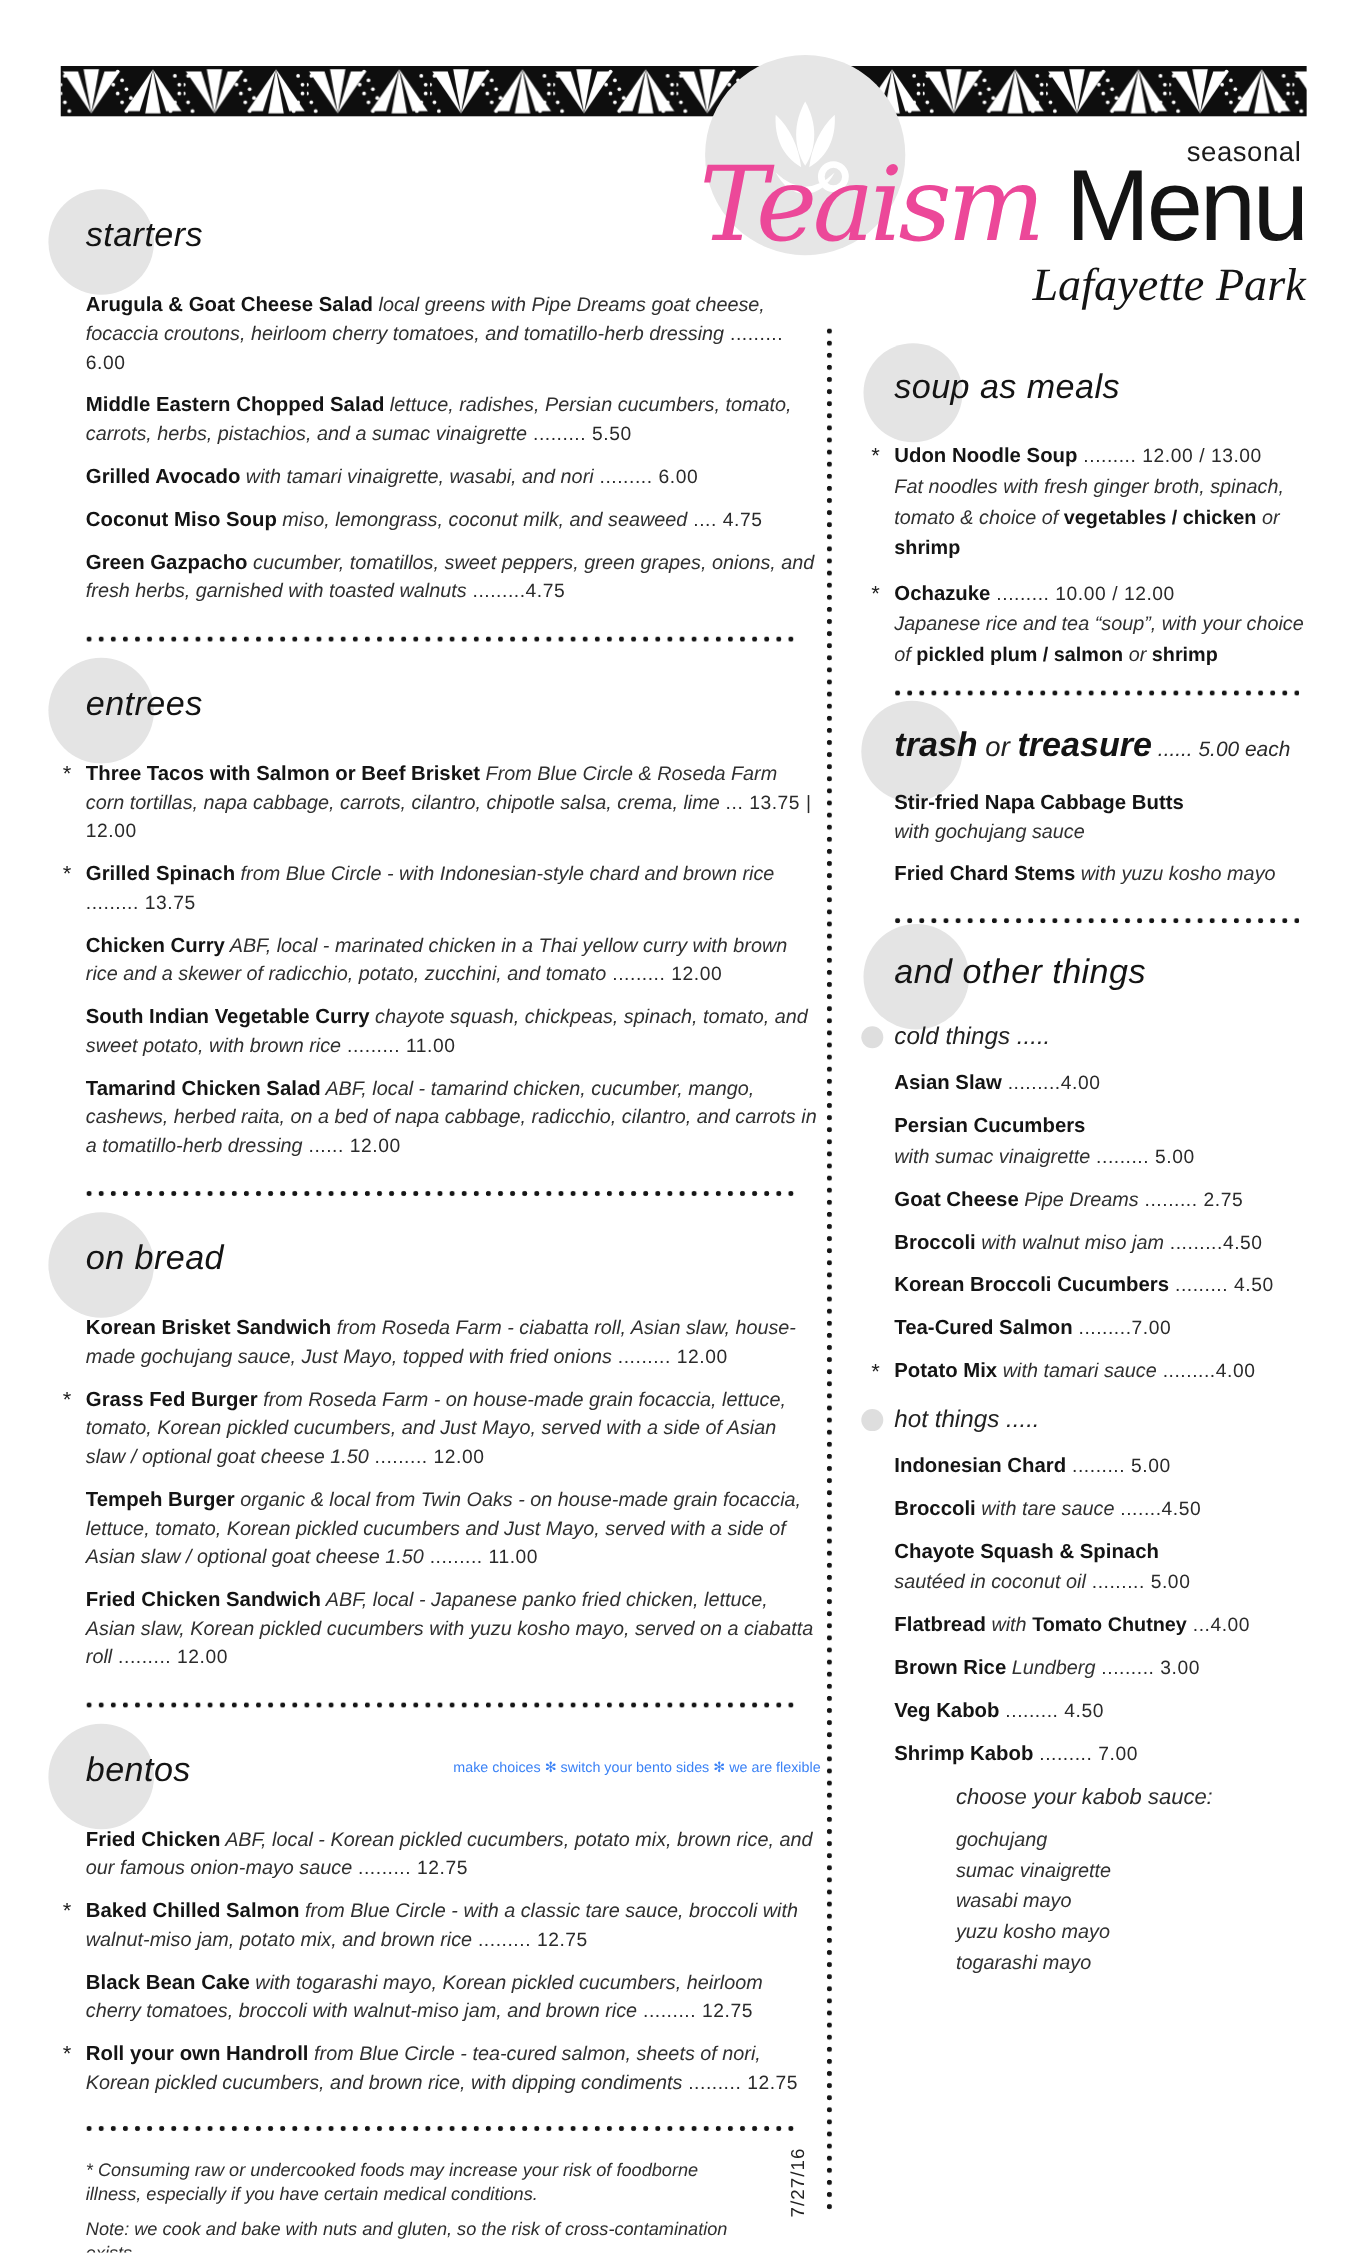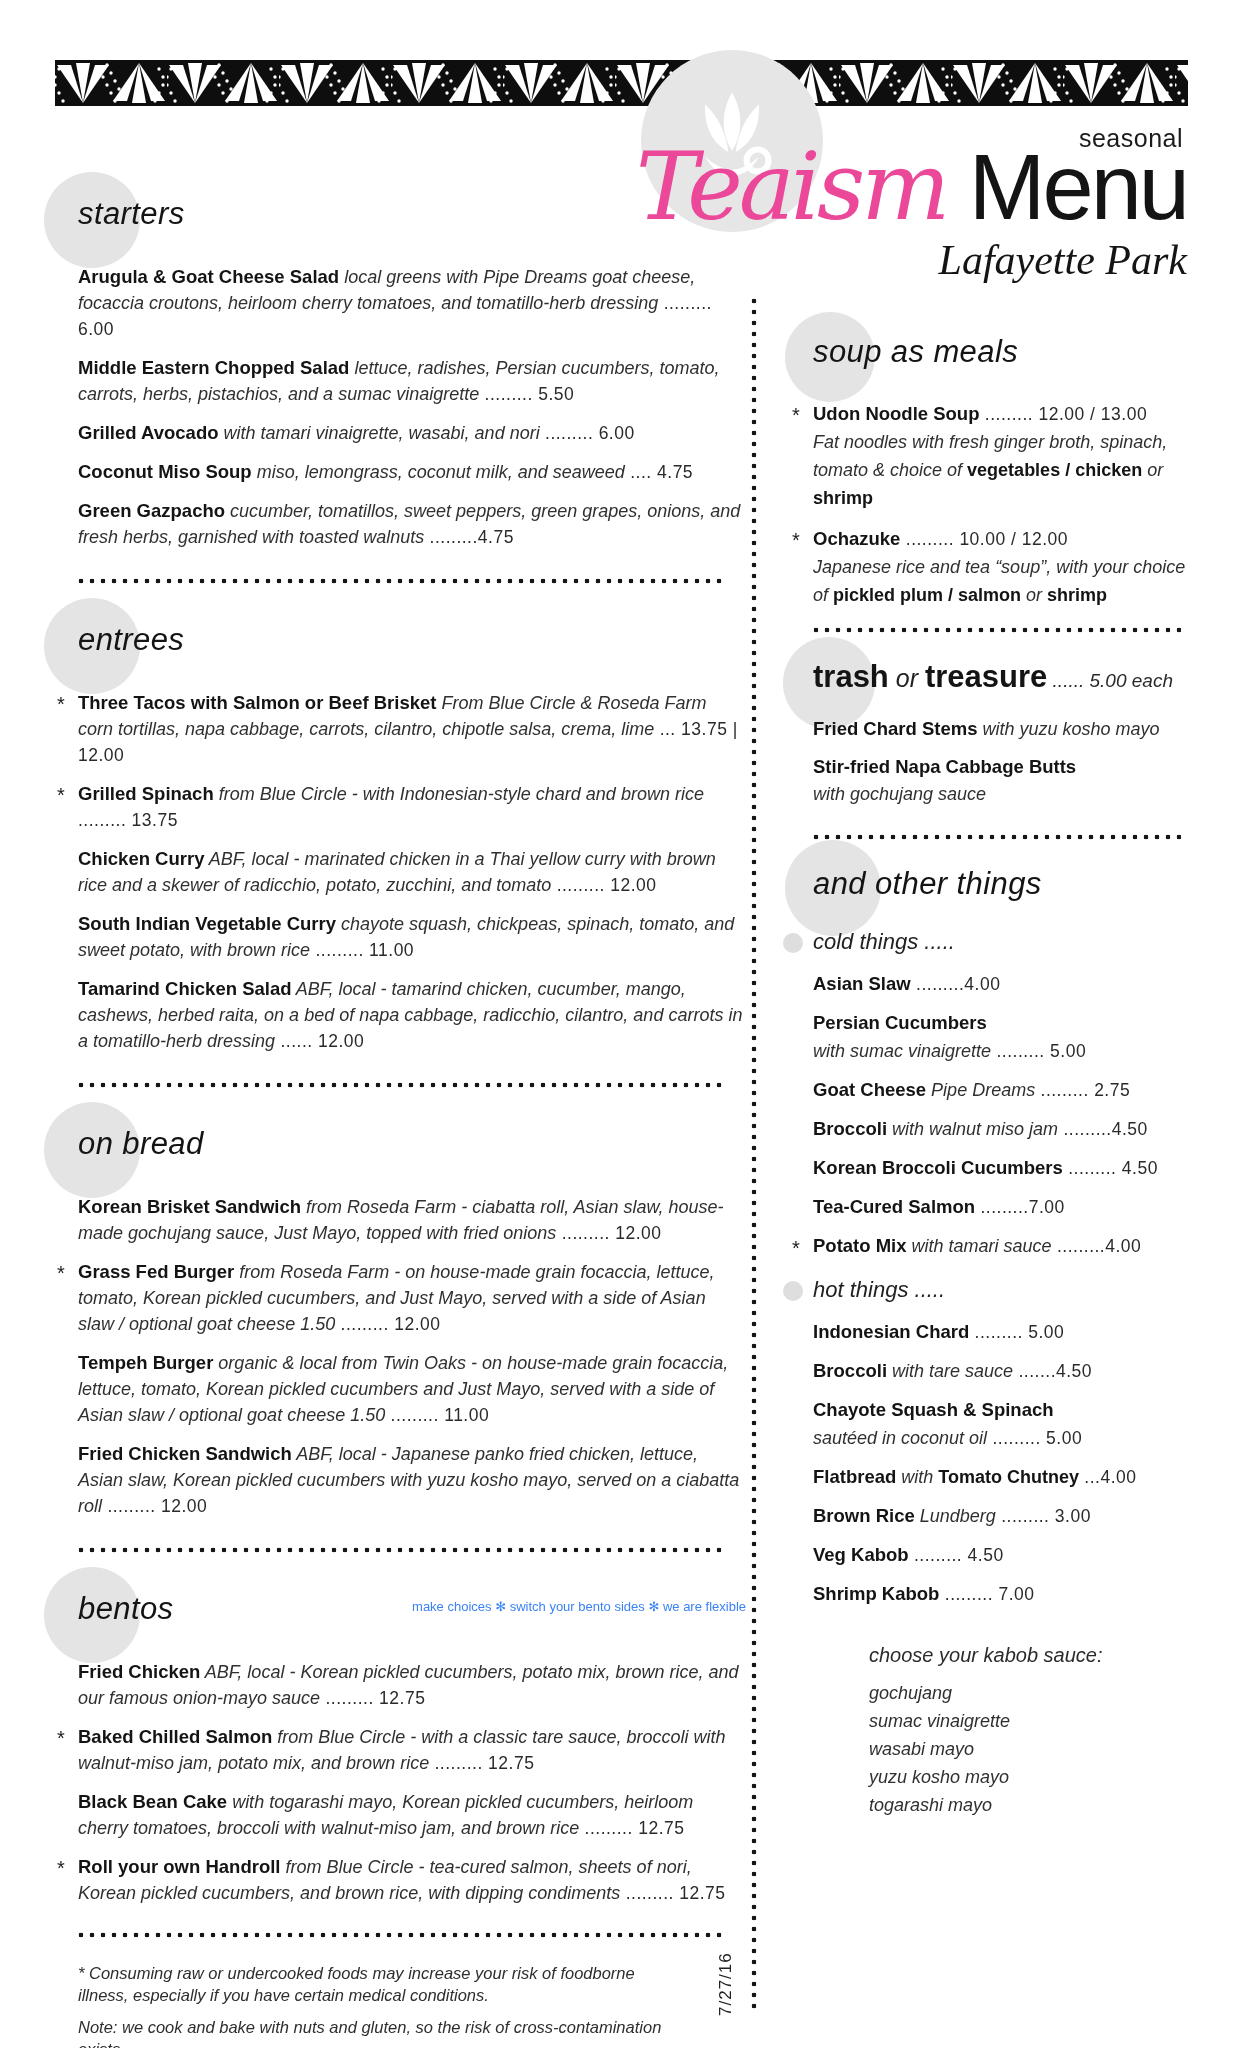--- a/index.html
+++ b/index.html
@@ -38,28 +38,28 @@
   
   .dots { height:6px; background-image:radial-gradient(circle at 3px 3px, #161616 2.1px, transparent 2.6px); background-size:11px 6px; background-repeat:repeat-x; }
   .col-left .dots { margin:28px 0 38px 0; width:645px; }
   .col-right .dots { margin:18px 0 26px 0; width:368px; }
   .vdots { position:absolute; left:751px; top:298px; width:6px; height:1712px; z-index:1;
     background-image:radial-gradient(circle at 3px 3px, #161616 2.1px, transparent 2.6px); background-size:6px 11px; background-repeat:repeat-y; }
   
   .col-right .item { line-height:27px; }
   .trash-head { position:relative; height:42px; margin-bottom:14px; }
   .trash-head .head-circle { left:-30px; top:-22px; width:92px; height:92px; }
-  .trash-bold { position:relative; z-index:1; font-size:31px; font-weight:bold; color:#141414; }
+  .trash-bold { position:relative; z-index:1; font-size:31px; font-style:italic; font-weight:bold; color:#141414; }
   .trash-mid { position:relative; z-index:1; font-size:25px; font-style:italic; color:#222; }
   .trash-price { position:relative; z-index:1; font-size:19px; font-style:italic; color:#2a2a2a; }
   .trash-intro { text-align:center; font-style:italic; font-size:17.5px; line-height:23px; color:#2e2e2e; margin:0 30px 14px 0; }
   .sub-label { position:relative; font-style:italic; font-size:22px; color:#222; margin:0 0 14px 0; line-height:28px; }
   .sub-dot { position:absolute; left:-30px; top:5px; width:20px; height:20px; border-radius:50%; background:#dedede; }
   .cold-list .item, .hot-list .item { margin-bottom:11px; line-height:28px; }
-  .kabob-block { margin-top:36px; padding-left:56px; }
+  .kabob-block { margin-top:15px; padding-left:56px; }
   .kabob-label { font-style:italic; font-size:20px; color:#2b2b2b; margin:0 0 12px 0; }
   .kabob-list .item { margin:0; line-height:27px; }
   
   .footnotes { margin-top:24px; width:610px; }
   .footnote { font-style:italic; font-size:16.5px; line-height:22px; color:#2e2e2e; margin:0 0 10px 0; }
   .date-stamp { position:absolute; left:716px; top:1924px; height:92px; writing-mode:vertical-rl; transform:rotate(180deg); font-size:17px; letter-spacing:1px; color:#222; z-index:2; }
 </style>
 </head>
 <body>
 
@@ -218,22 +218,22 @@
 
     <div class="dots"></div>
 
     <section>
       <div class="trash-head">
         <span class="head-circle"></span>
         <span class="trash-bold">trash</span><span class="trash-mid"> or </span><span class="trash-bold">treasure</span><span class="trash-price"> ...... 5.00 each</span>
       </div>
       <div class="items">
 
-      <p class="item" style="margin-bottom:10px;"><span><span class="seg-n">Fried Chard Stems</span><span class="seg-d"> with yuzu kosho mayo</span></span></p>
-          <p class="item" style="margin-bottom:10px;"><span><span class="seg-n">Stir-fried Napa Cabbage Butts</span><br><span class="seg-d">with gochujang sauce</span></span></p>
+      <p class="item" style="margin-bottom:10px;"><span><span class="seg-n">Stir-fried Napa Cabbage Butts</span><br><span class="seg-d">with gochujang sauce</span></span></p>
+          <p class="item" style="margin-bottom:10px;"><span><span class="seg-n">Fried Chard Stems</span><span class="seg-d"> with yuzu kosho mayo</span></span></p>
         </div>
     </section>
 
     <div class="dots" style="margin-top:26px;"></div>
 
     <section>
       <div class="sec-head" style="height:48px;margin-bottom:14px;">
         <span class="head-circle" style="width:96px;height:96px;left:-28px;top:-26px;"></span>
         <h2>and other things</h2>
       </div>

